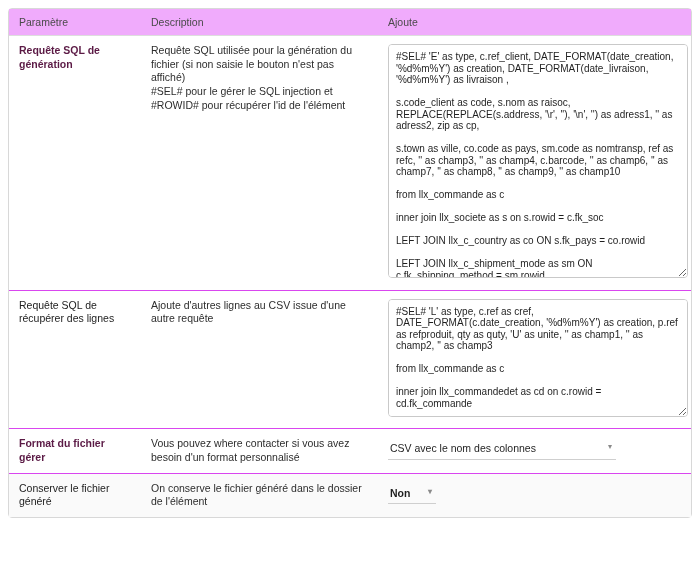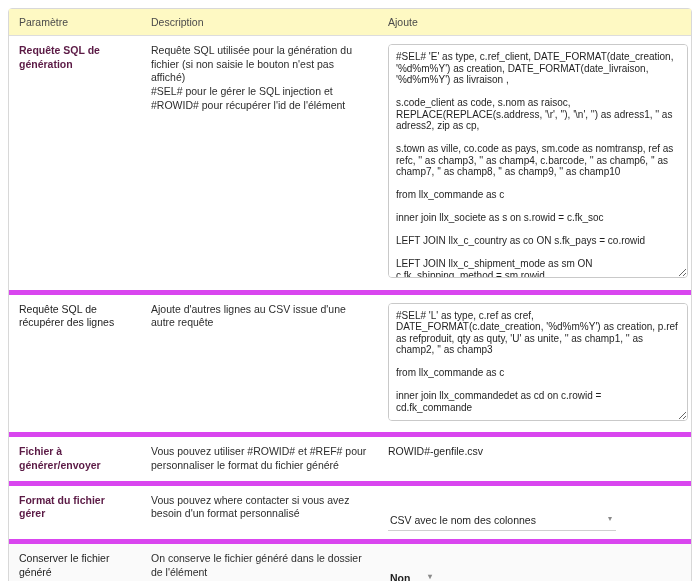--- a/index.html
+++ b/index.html
@@ -23,32 +23,32 @@
     border-spacing: 0;
     table-layout: fixed;
     border: 1px solid #d8d8d8;
     border-radius: 4px;
     font-size: 10.5px;
   }
   col.c1 { width: 132px; }
   col.c2 { width: 237px; }
   col.c3 { width: auto; }
   thead th {
-    background: #fef9c3;
+    background: #f0abfc;
     color: #4a4a4a;
     font-weight: 400;
     text-align: left;
     padding: 7px 8px 7px 10px;
     border-bottom: 1px solid #ddd;
     font-size: 10.5px;
   }
   tbody td {
     vertical-align: top;
     padding: 8px 8px 8px 10px;
-    border-bottom: 5px solid #d946ef;
+    border-bottom: 1px solid #d946ef;
     line-height: 1.3;
   }
   tbody tr:last-child td { border-bottom: none; background: #fafafa; }
   td.param { color: #222; }
   td.param.strong { color: #5b1a45; font-weight: bold; }
   td.desc { white-space: pre-line; color: #2d2d2d; }
   textarea.sql {
     width: 300px;
     font-family: "Liberation Sans", sans-serif;
     font-size: 10px;
@@ -73,21 +73,21 @@
     width: 290px;
     outline: none;
   }
   .select {
     display: inline-flex;
     justify-content: space-between;
     border-bottom: 1px solid #cfcfcf;
     padding: 2px 4px 3px 2px;
     color: #1f1f1f;
     cursor: pointer;
-    margin-top: 18px;
+    margin-top: 3px;
   }
   .select .arrow {
     color: #8a8a8a;
     font-size: 8px;
     margin-left: 10px;
   }
   .select.wide { width: 228px; }
   .select.small { width: 48px; font-weight: bold; }
 </style>
 </head>
@@ -140,27 +140,20 @@
 from llx_commande as c
 
 inner join llx_commandedet as cd on c.rowid = cd.fk_commande
 
 inner join llx_product as p on p.rowid = cd.fk_product
 
 where c.rowid=#ROWID#</textarea>
         </td>
       </tr>
       <tr>
-        <td class="param strong">Fichier à générer/envoyer</td>
-        <td class="desc">Vous pouvez utiliser #ROWID# et #REF# pour personnaliser le format du fichier généré</td>
-        <td>
-          <input type="text" class="flat-input" value="ROWID#-genfile.csv" style="">
-        </td>
-      </tr>
-      <tr>
         <td class="param strong">Format du fichier gérer</td>
         <td class="desc">Vous pouvez where contacter si vous avez besoin d'un format personnalisé</td>
         <td>
           <div class="select wide">
             <span>CSV avec le nom des colonnes</span>
             <span class="arrow">▾</span>
           </div>
         </td>
       </tr>
       <tr>

